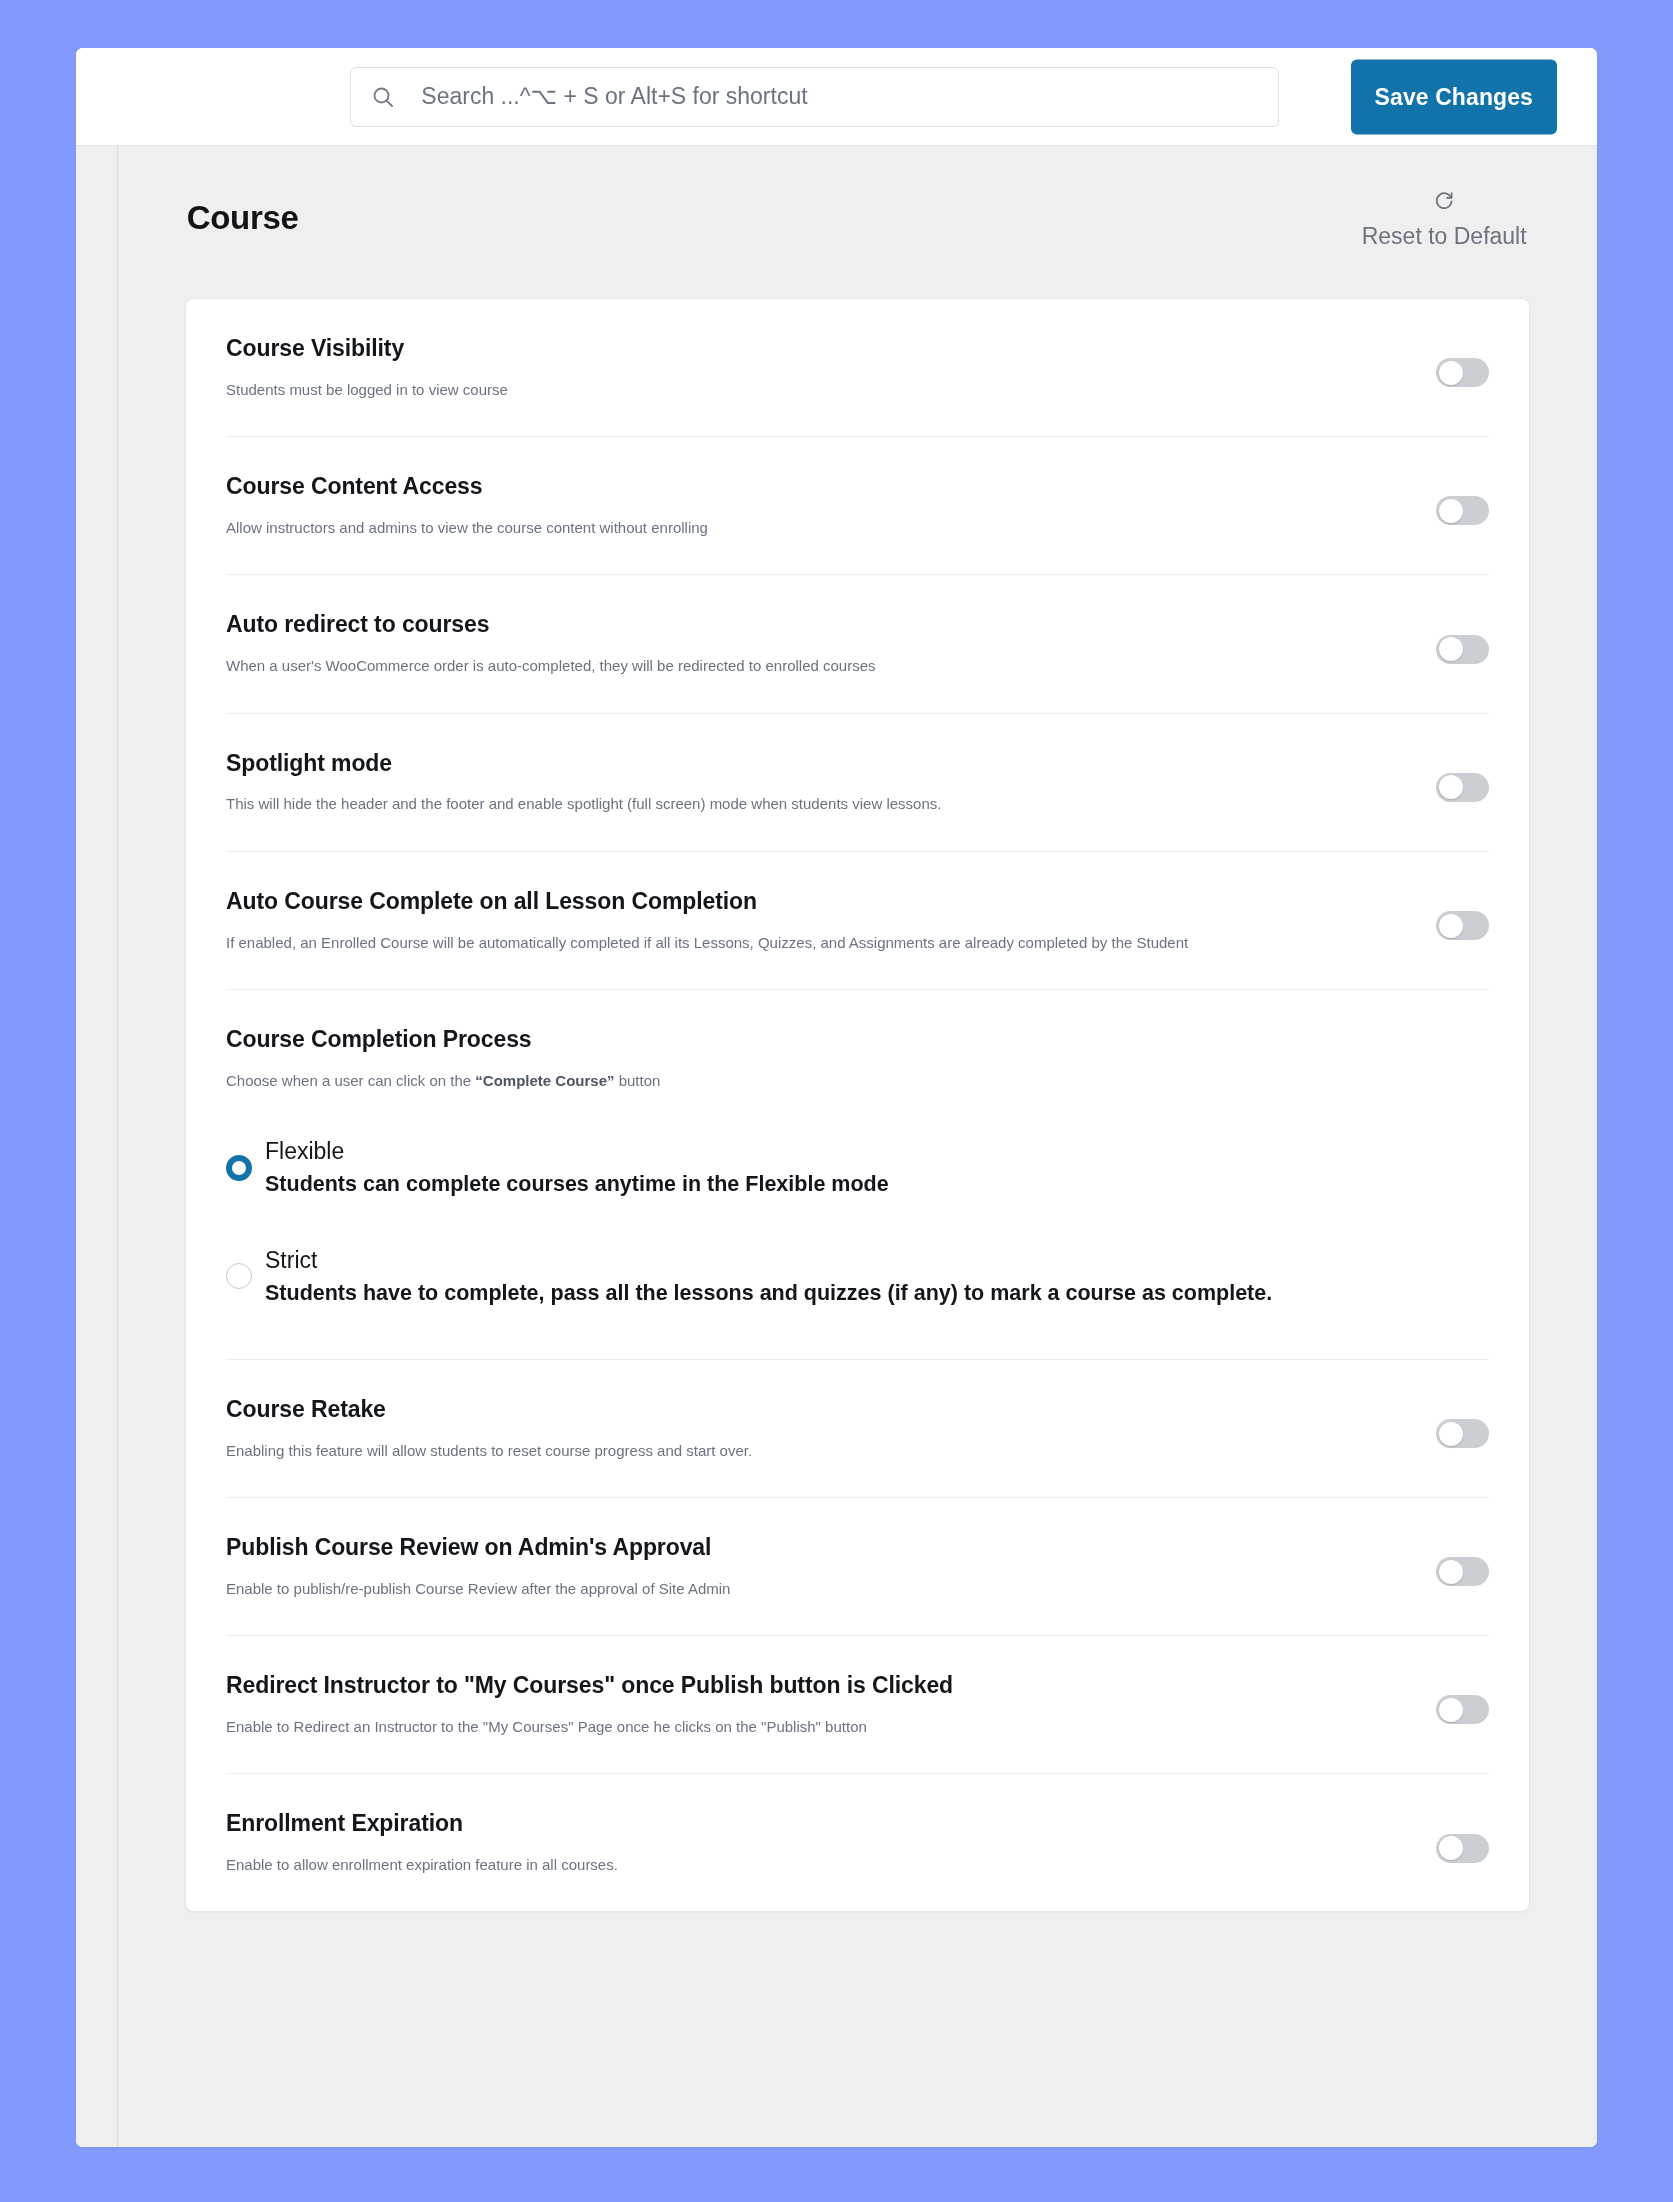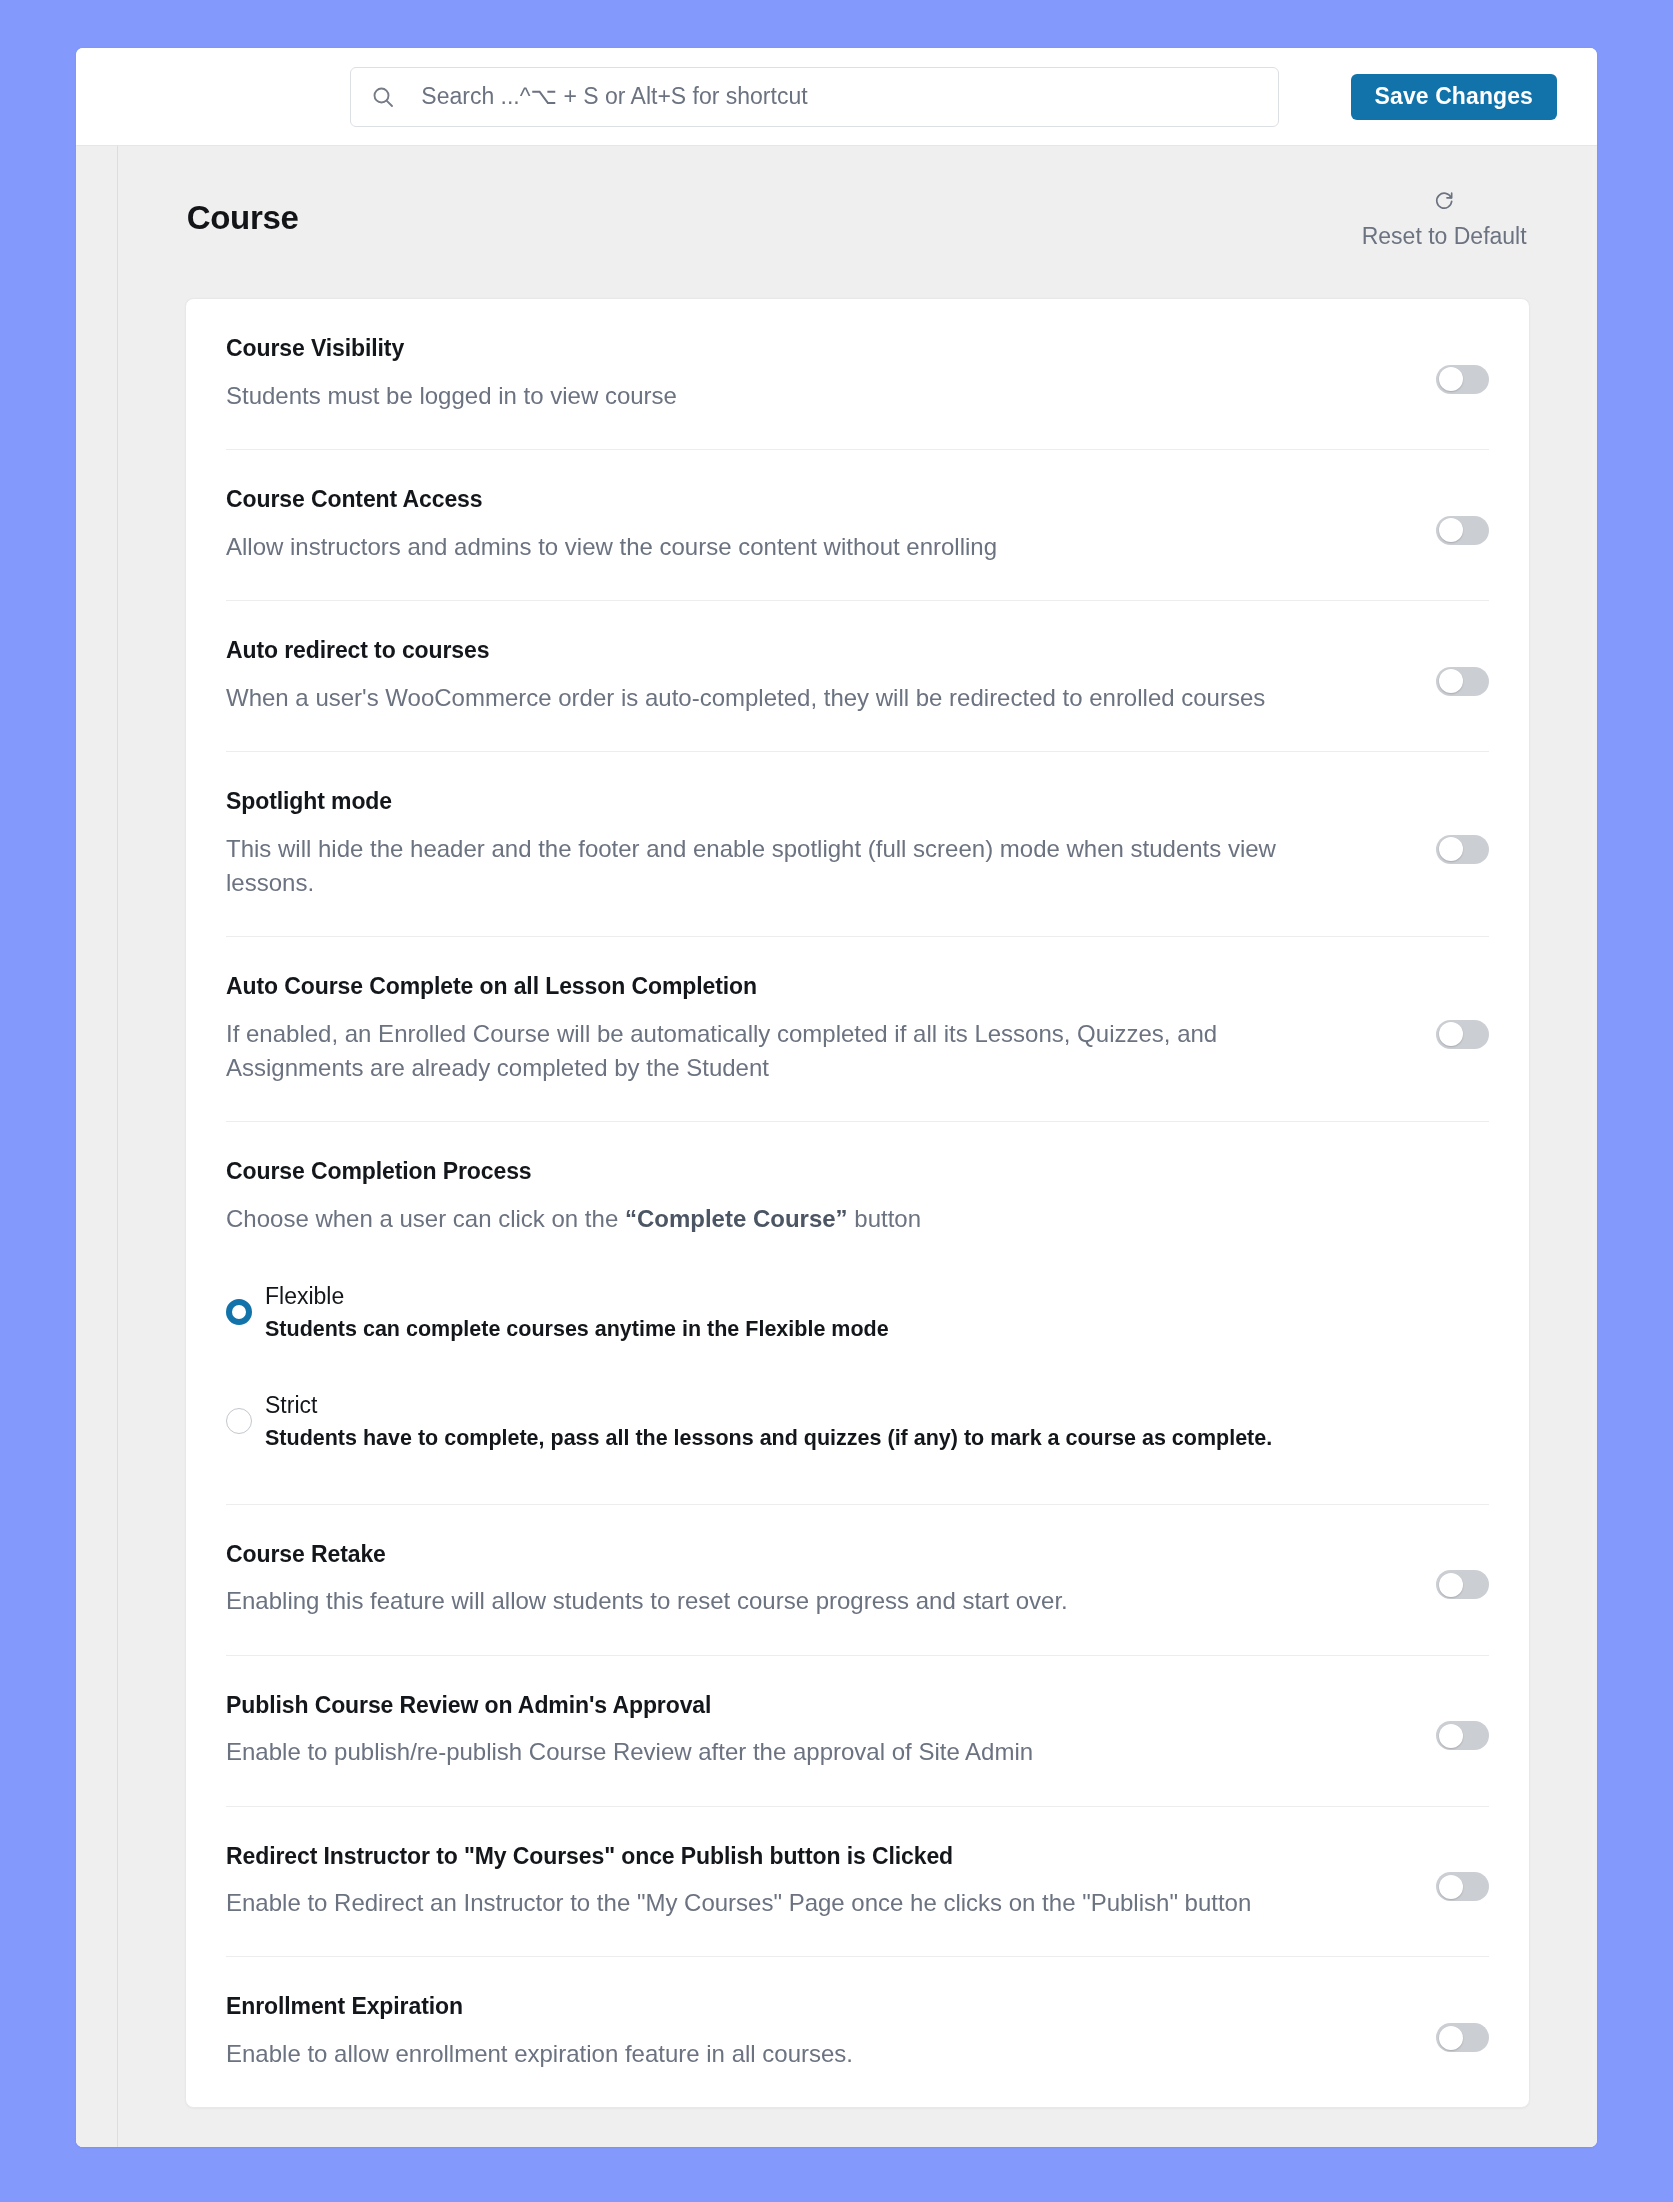--- a/index.html
+++ b/index.html
@@ -76,21 +76,21 @@
 
   .save-btn {
     position: absolute;
     right: 40px;
     top: 50%;
     transform: translateY(-50%);
     background: #1173aa;
     color: #ffffff;
     border: none;
     border-radius: 6px;
-    height: 46px;
+    height: 75px;
     padding: 0 24px;
     font-family: "Liberation Sans", sans-serif;
     font-size: 23px;
     font-weight: bold;
     cursor: pointer;
     letter-spacing: 0.1px;
   }
 
   
   .body-area {
@@ -171,21 +171,21 @@
   .setting-label {
     font-size: 23px;
     font-weight: bold;
     color: #13161a;
     line-height: 1.2;
     letter-spacing: -0.1px;
   }
 
   .setting-desc {
     margin-top: 16.3px;
-    font-size: 24px;
+    font-size: 15px;
     color: #6b7280;
     line-height: 1.42;
     max-width: 1067px;
   }
   .setting-desc b { color: #4b5563; font-weight: bold; }
 
   .switch-holder {
     flex: 0 0 auto;
     display: flex;
     align-items: center;

